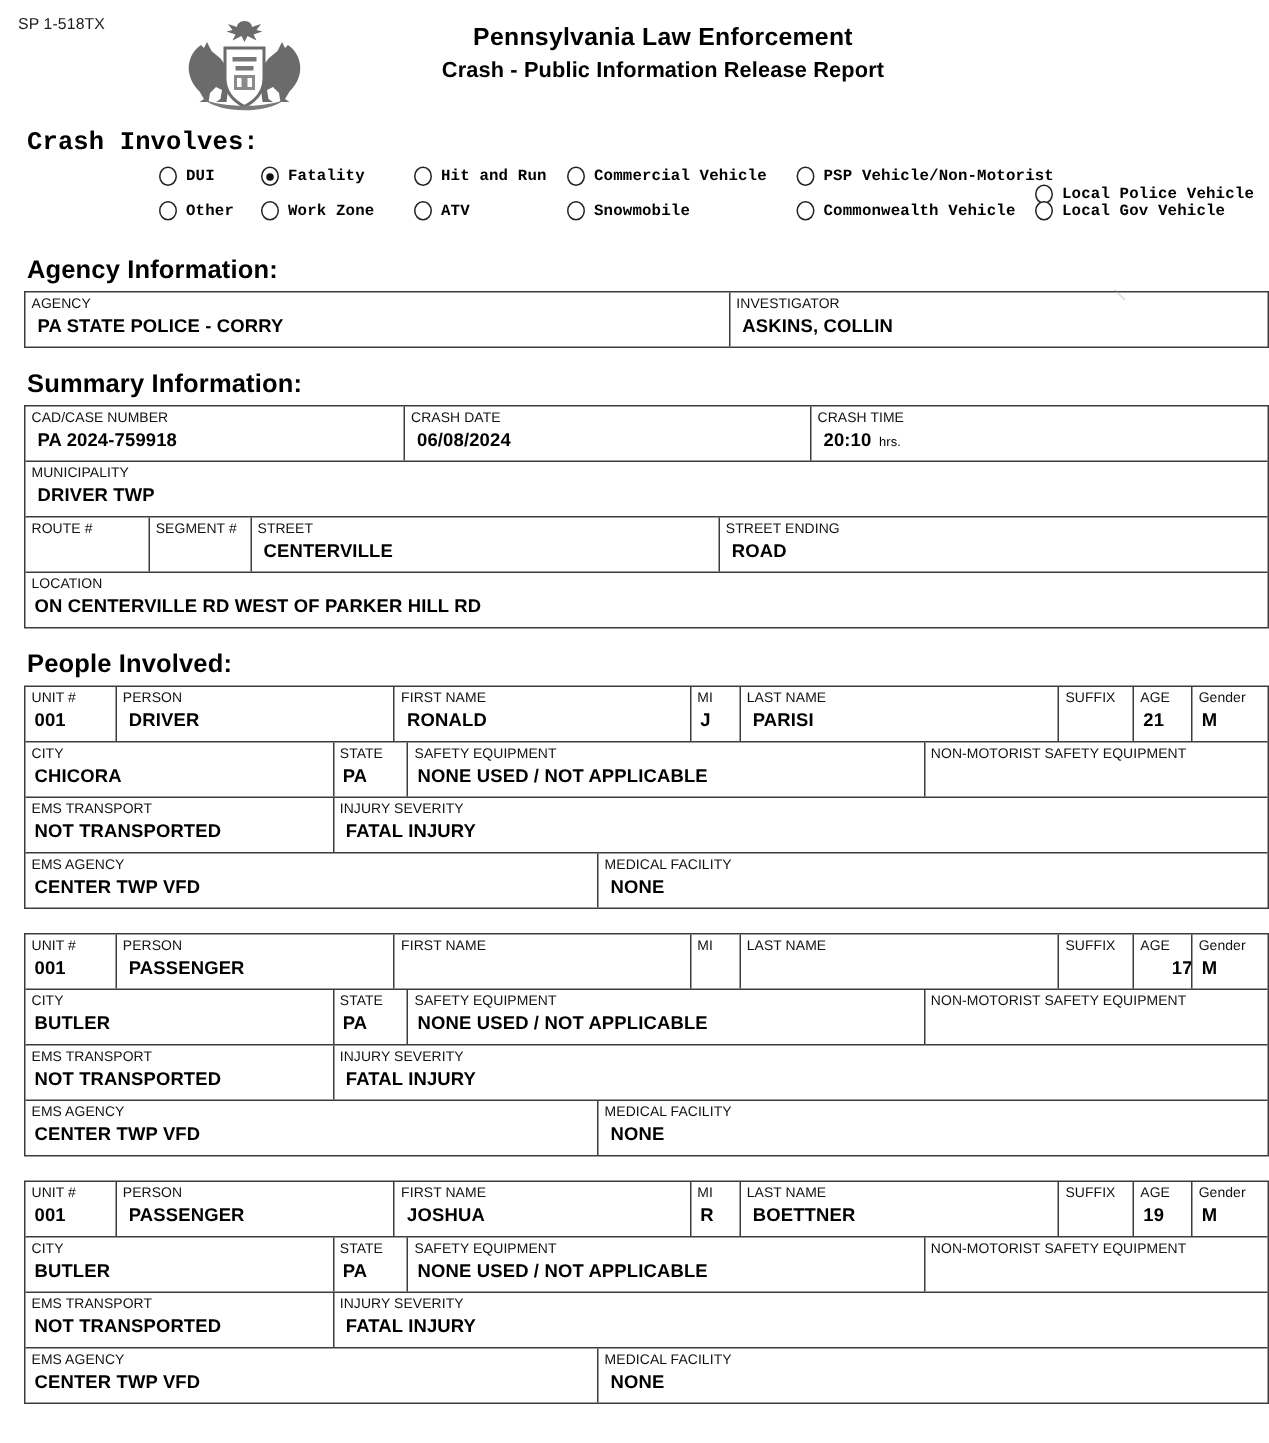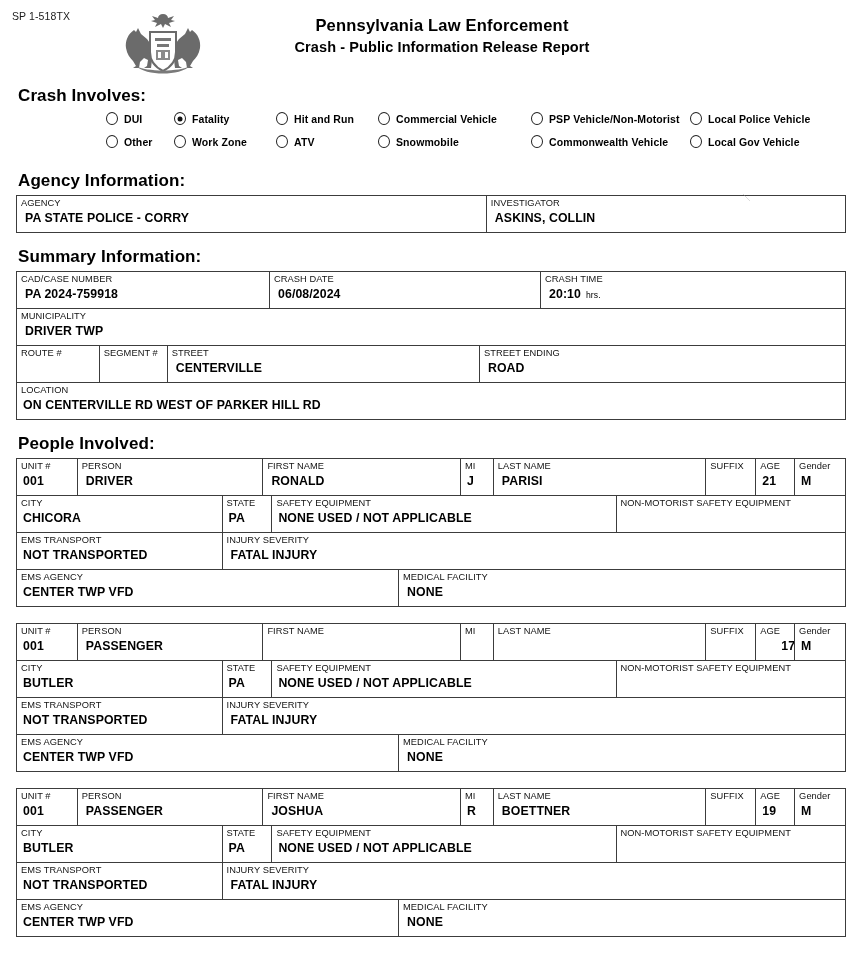--- a/index.html
+++ b/index.html
@@ -68,20 +68,21 @@
   .section-title {
     font-size: 17px;
     font-weight: bold;
     letter-spacing: 0.1px;
     margin: 0 0 4px 10px;
   }
 
   
   .involves-block {
     margin-top: 4px;
+    font-family: Liberation Mono, monospace;
   }
   .involves-grid {
     position: relative;
     margin-left: 98px;
     margin-top: 6px;
     height: 45px;
   }
   .cb-item {
     position: absolute;
     display: flex;
@@ -233,21 +234,21 @@
         <span class="cb-label">Hit and Run</span>
       </div>
       <div class="cb-item" style="left:272px; top:0px;text-align:center;">
         <span class="cb"></span>
         <span class="cb-label">Commercial Vehicle</span>
       </div>
       <div class="cb-item" style="left:425px; top:0px;">
         <span class="cb"></span>
         <span class="cb-label">PSP Vehicle/Non-Motorist</span>
       </div>
-      <div class="cb-item" style="left:584px; top:0px;">
+      <div class="cb-item" style="left:584px; top:12px;">
         <span class="cb"></span>
         <span class="cb-label">Local Police Vehicle</span>
       </div>
 
       <div class="cb-item" style="left:0px; top:23px;">
         <span class="cb"></span>
         <span class="cb-label">Other</span>
       </div>
       <div class="cb-item" style="left:68px; top:23px;">
         <span class="cb"></span>

